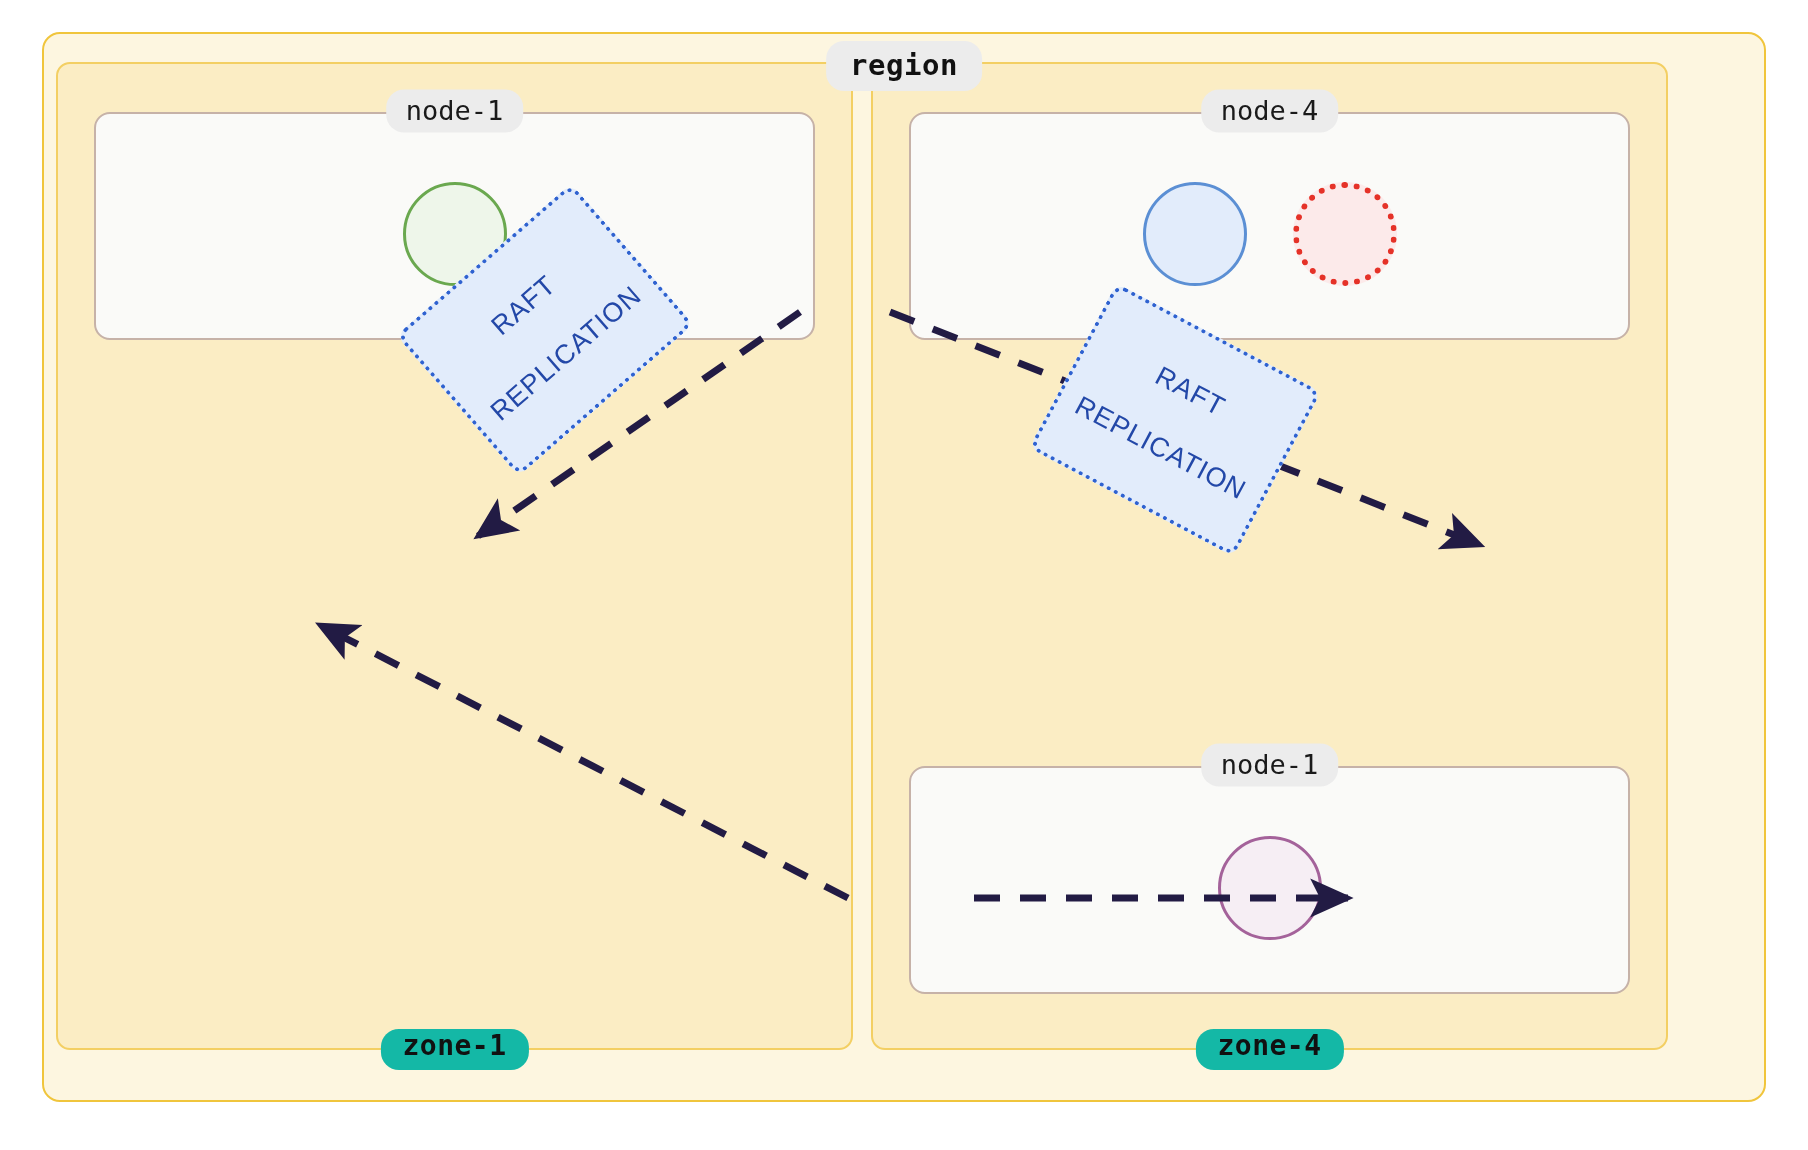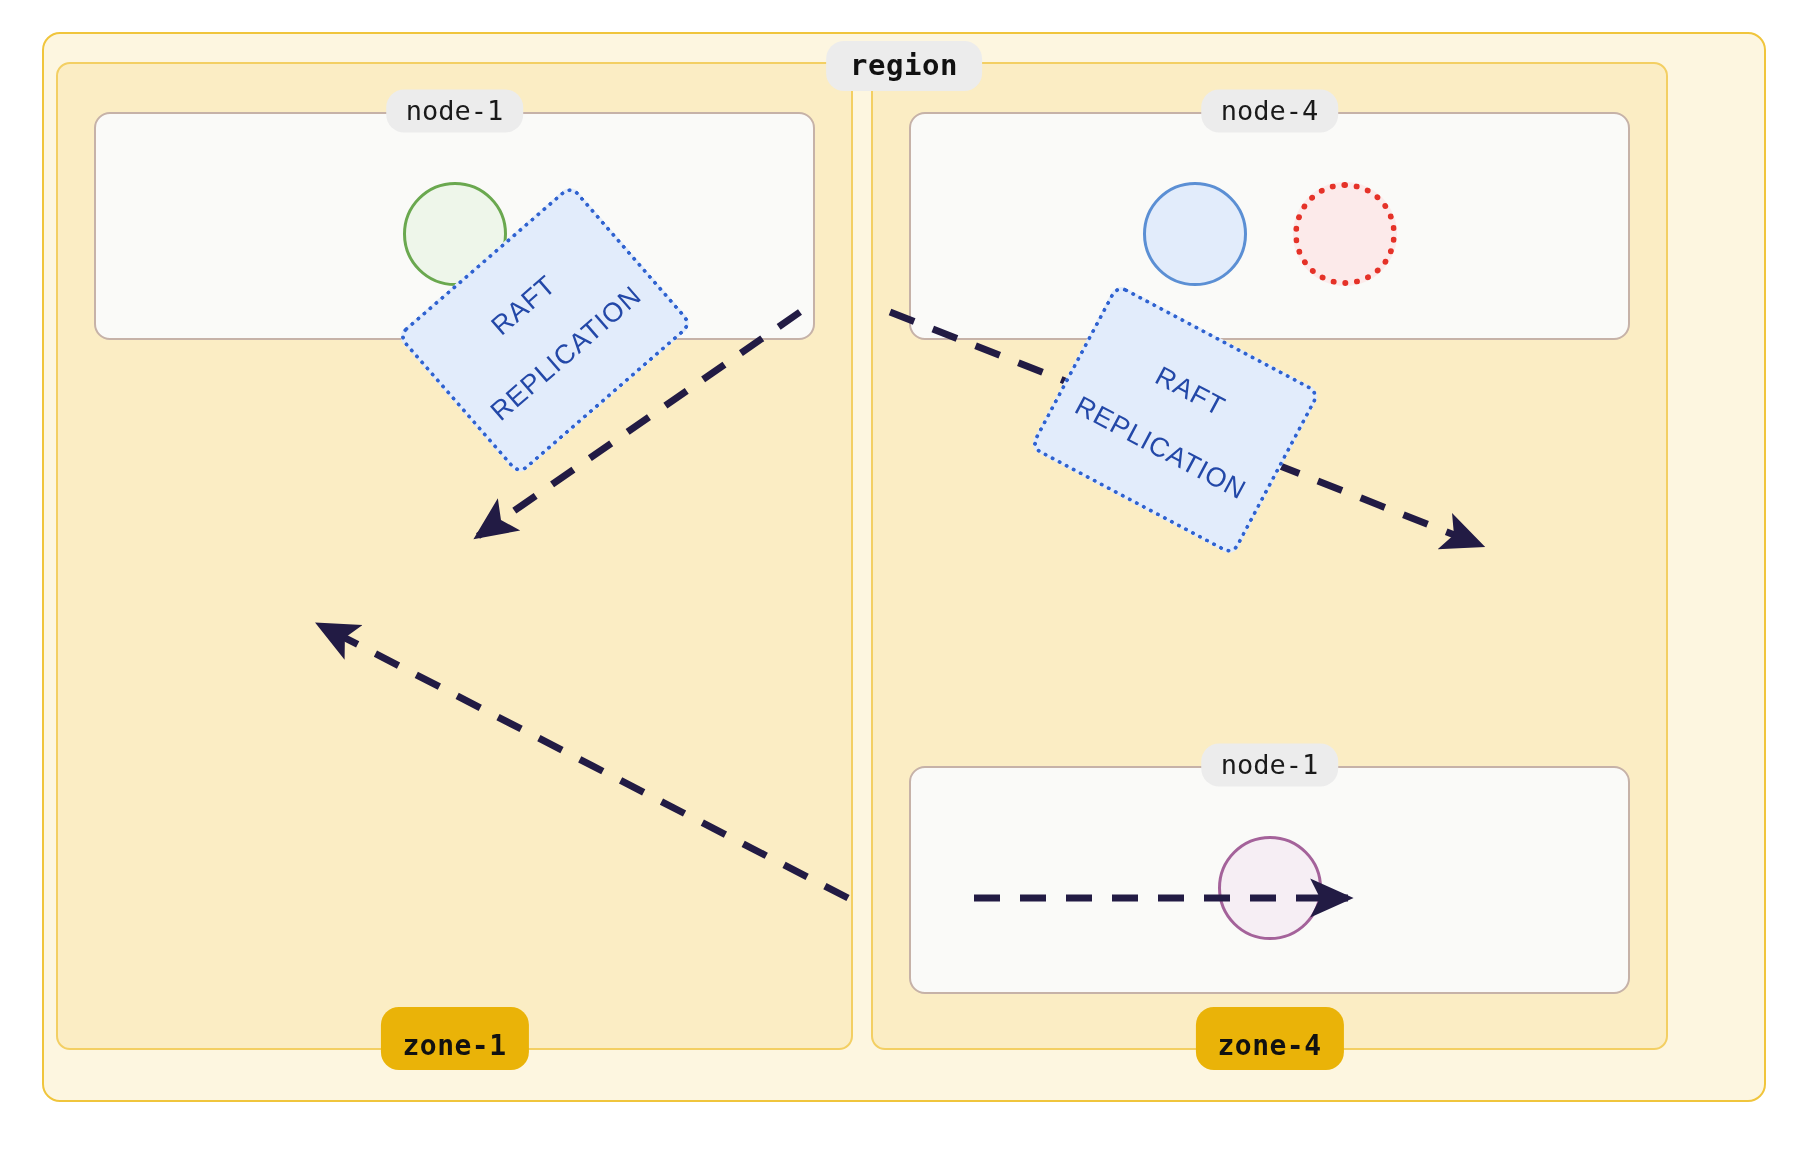--- a/index.html
+++ b/index.html
@@ -73,27 +73,27 @@
     flex-direction: column;
     justify-content: space-between;
     padding: 48px 36px 54px 36px;
   }
 
   .zone-label {
     position: absolute;
     left: 50%;
     bottom: -22px;
     transform: translateX(-50%);
-    background: #eab308;
+    background: #14b8a6;
     color: #111111;
     font-family: "DejaVu Sans Mono", monospace;
     font-size: 28px;
     font-weight: bold;
     letter-spacing: 0.5px;
-    padding: 22px 22px 8px 22px;
+    padding: 0 22px 8px 22px;
     border-radius: 18px;
     white-space: nowrap;
     z-index: 25;
   }
 
   
   .node {
     position: relative;
     height: 228px;
     background: #fafaf8;

